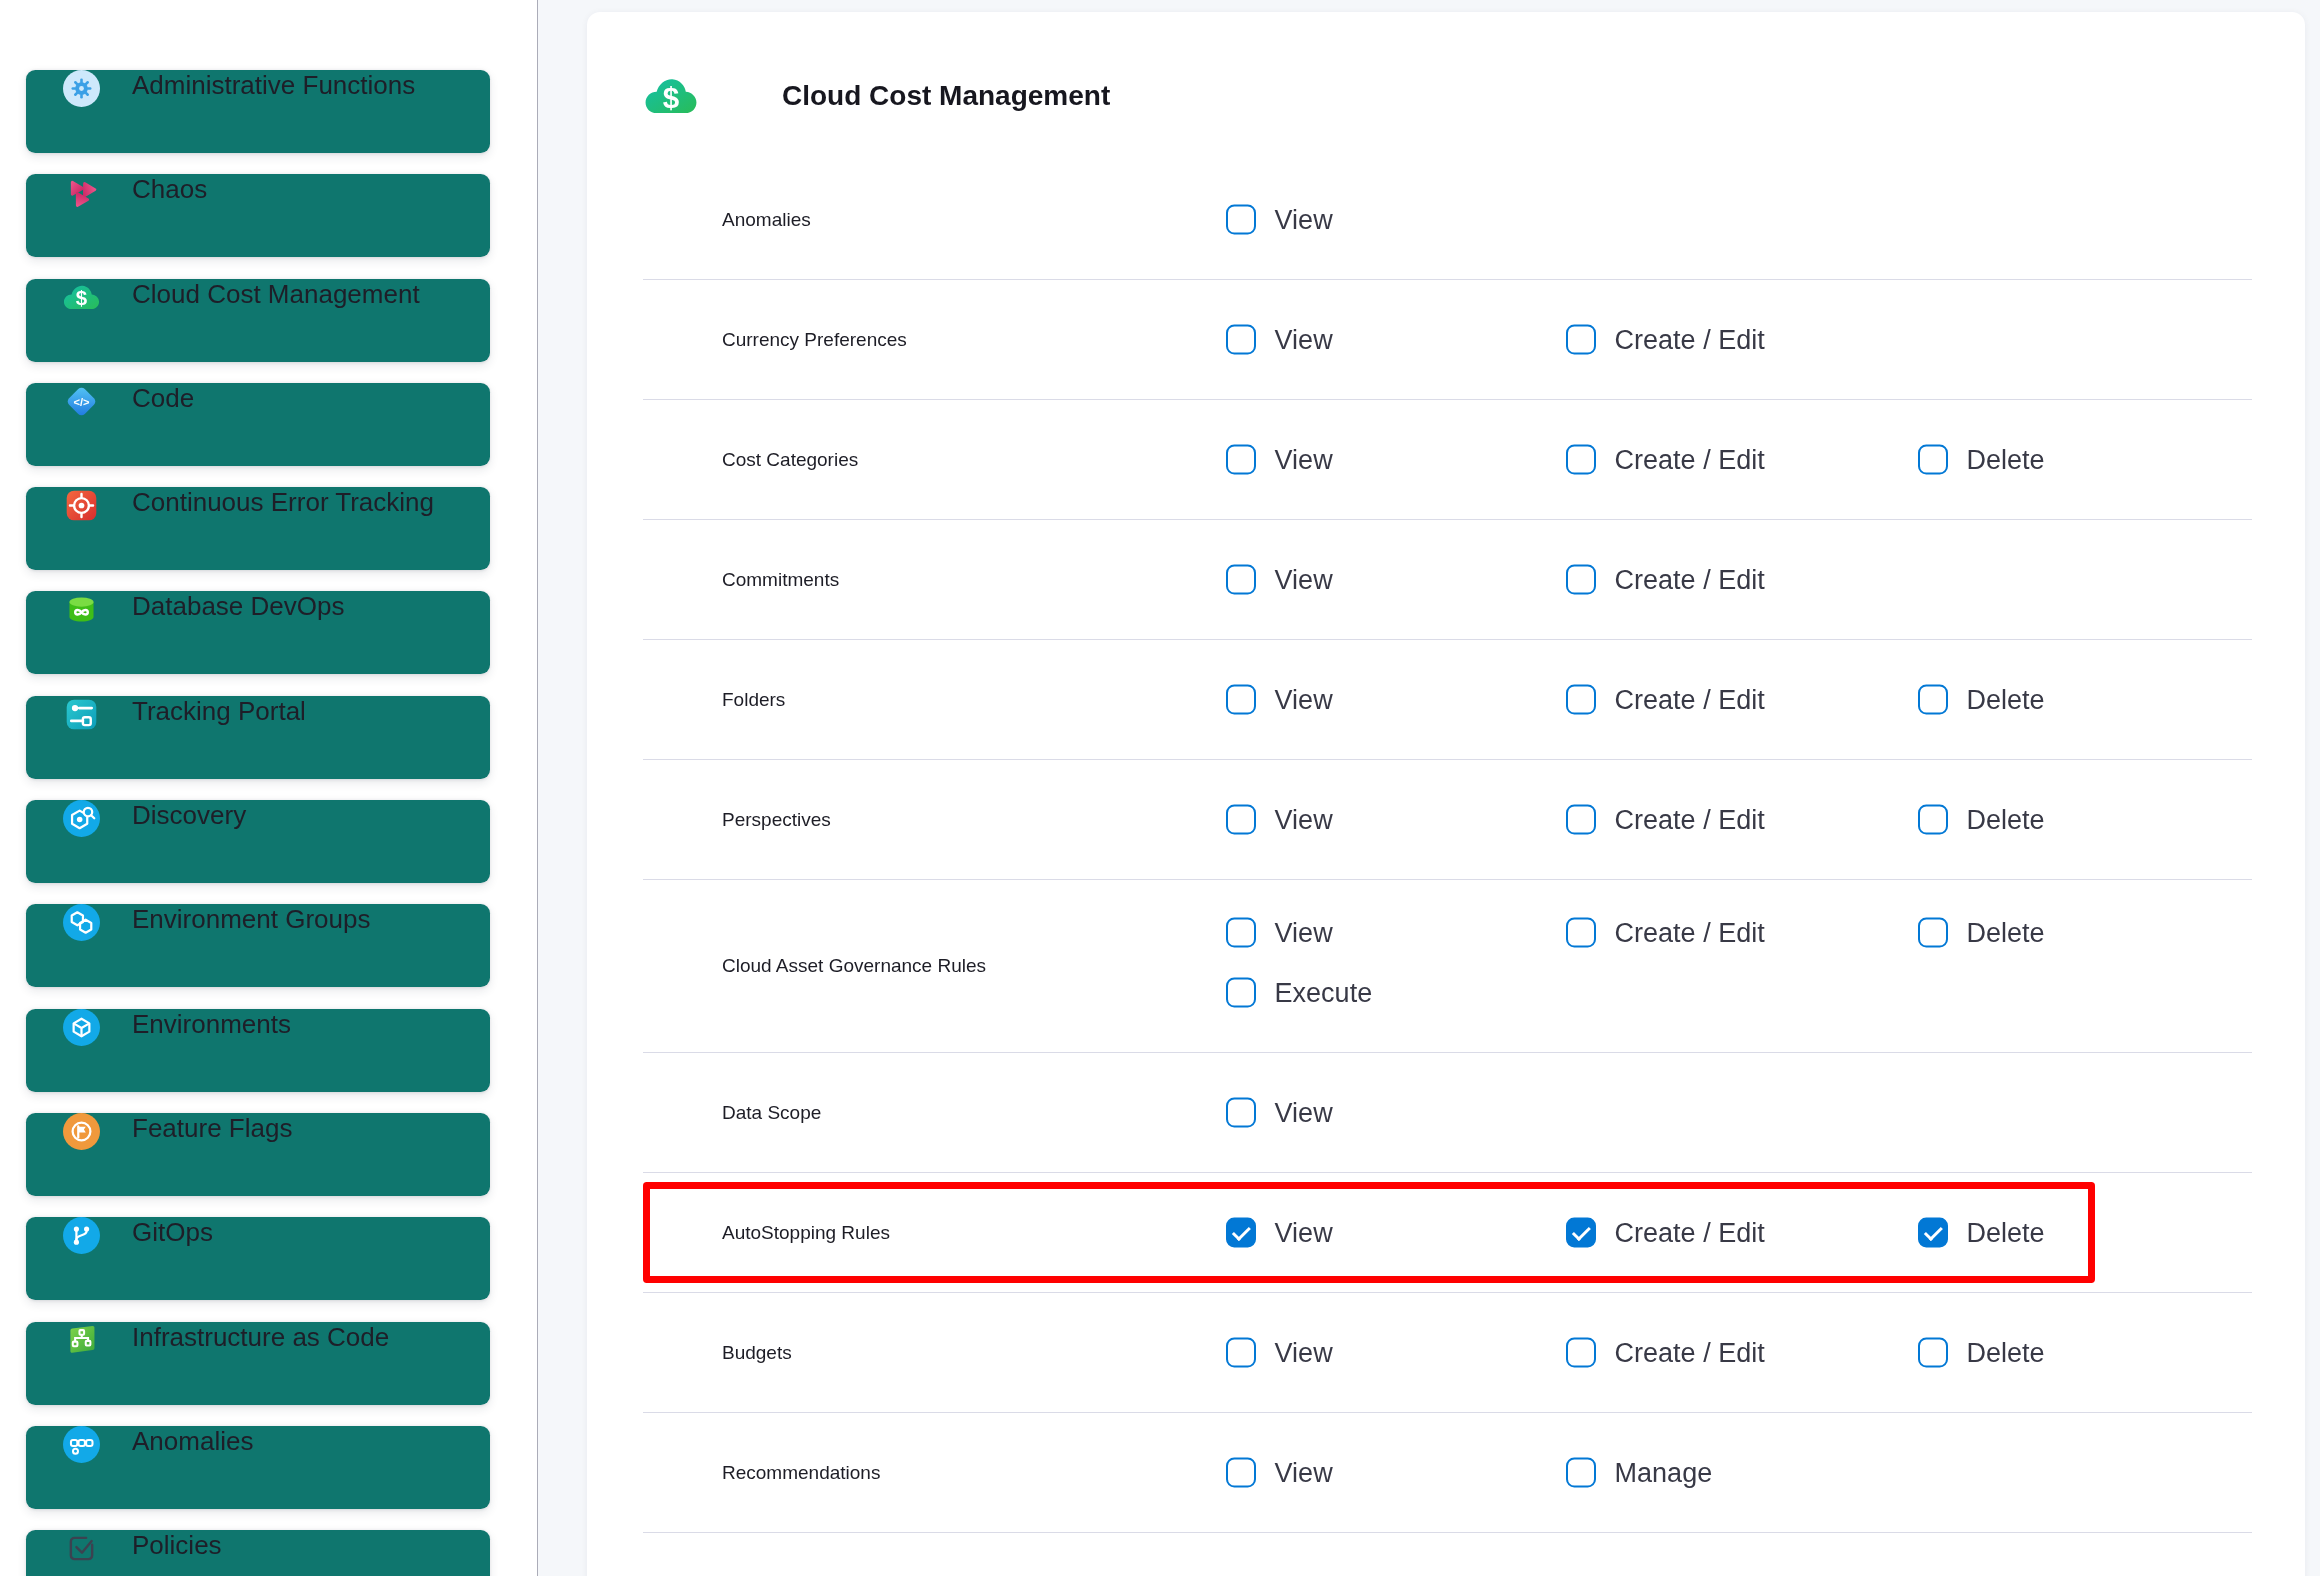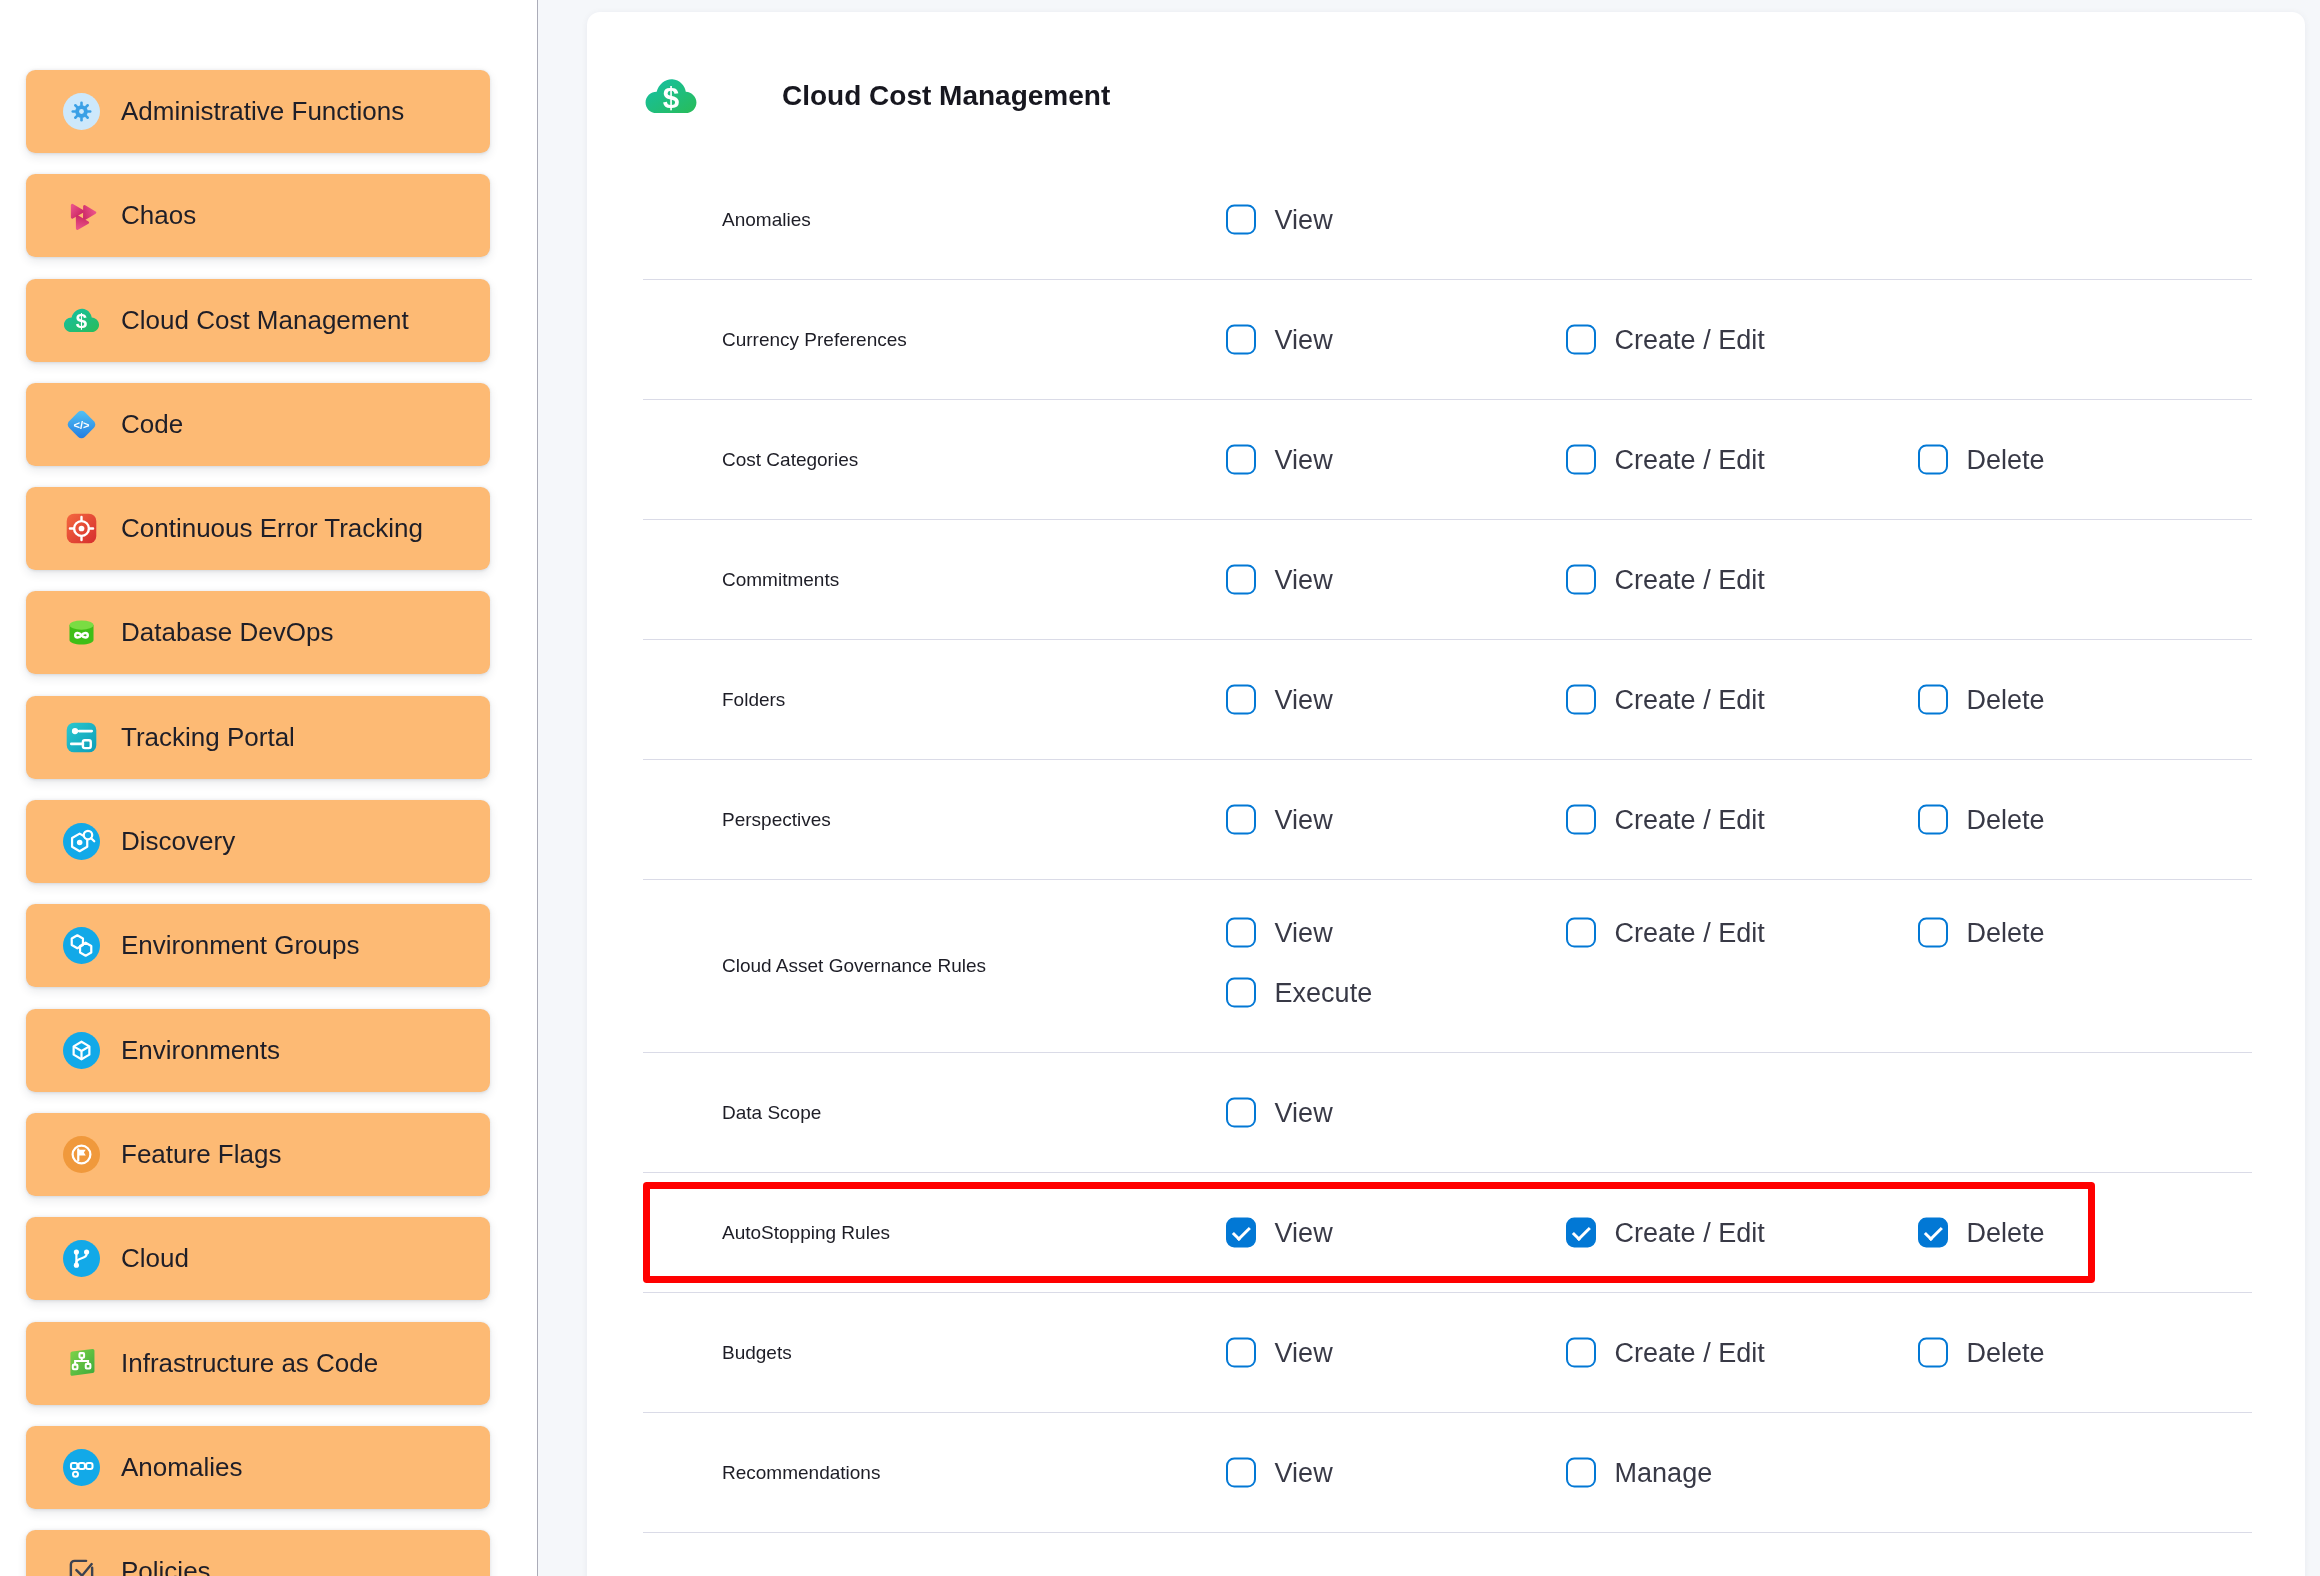--- a/index.html
+++ b/index.html
@@ -12,23 +12,23 @@
   }
   :root { --accent:#0278D5; --highlight:#FF0000; --divider:#DADBE7; }
 
   
   .sidebar {
     position:absolute; left:0; top:0; width:538px; height:1577px;
     background:#FFFFFF; border-right:1.9px solid #ABACB8; padding-top:70px;
   }
   .side-card {
     width:464px; height:83px; margin:0 0 21.3px 26px;
-    background:#fdba74; border-radius:9.3px;
+    background:#0f766e; border-radius:9.3px;
     box-shadow:0 0.9px 2.8px rgba(30,35,60,.10), 0 3.7px 9.3px rgba(30,35,60,.10);
-    display:flex; align-items:center; gap:21px; padding-left:37px;
+    display:flex; gap:32px; padding-left:37px;
     cursor:pointer;
   }
   .side-card .icon { width:37px; height:37px; display:flex; align-items:center; justify-content:center; flex:none; }
   .side-card .label { font-size:26px; color:#1E1E28; white-space:nowrap; }
 
   
   .main-card {
     position:absolute; left:587px; top:12px; width:1718px; height:1583px;
     background:#FFFFFF; border-radius:13px;
     box-shadow:0 1.9px 7.4px rgba(30,35,60,.06);
@@ -250,21 +250,21 @@
               <path d="M14.5 15.5 V24.5"></path>
               <path d="M25.5 15.5 C25.5 21 14.5 18.5 14.5 24.5"></path>
             </g>
             <g fill="#fff">
               <circle cx="14.5" cy="13" r="2.8"></circle>
               <circle cx="25.5" cy="13" r="2.8"></circle>
               <circle cx="14.5" cy="27.2" r="2.8"></circle>
             </g>
           </svg>
         </span>
-        <span class="label">Cloud</span>
+        <span class="label">GitOps</span>
       </div>
       <div class="side-card">
         <span class="icon">
           <svg width="37" height="37" viewBox="0 0 40 40">
             <defs>
               <linearGradient id="gic" x1="0" y1="0" x2="1" y2="1">
                 <stop offset="0" stop-color="#7FD44A"></stop>
                 <stop offset="1" stop-color="#3CA93A"></stop>
               </linearGradient>
             </defs>

